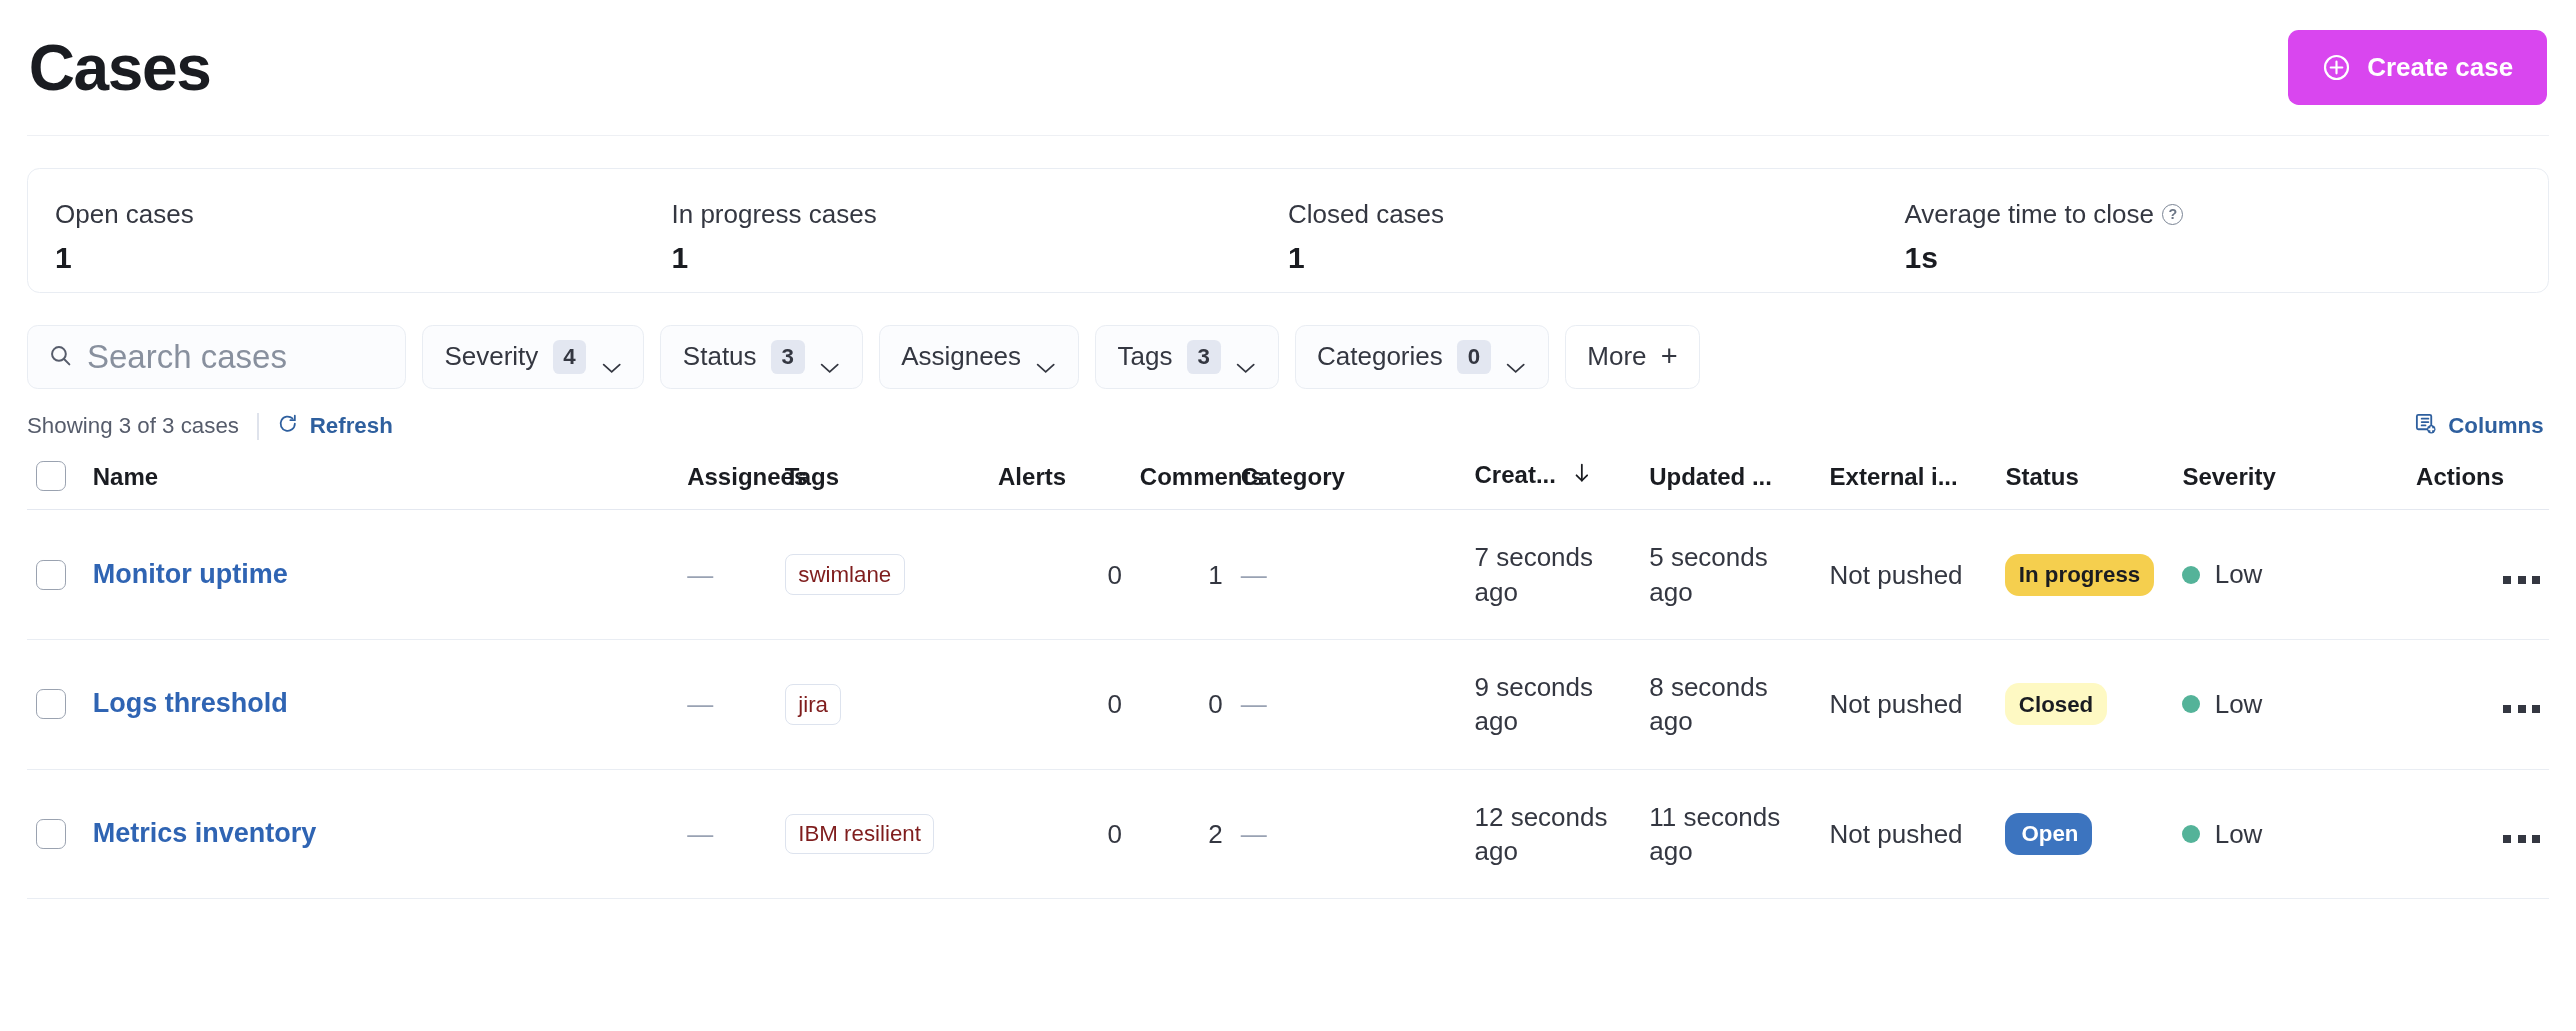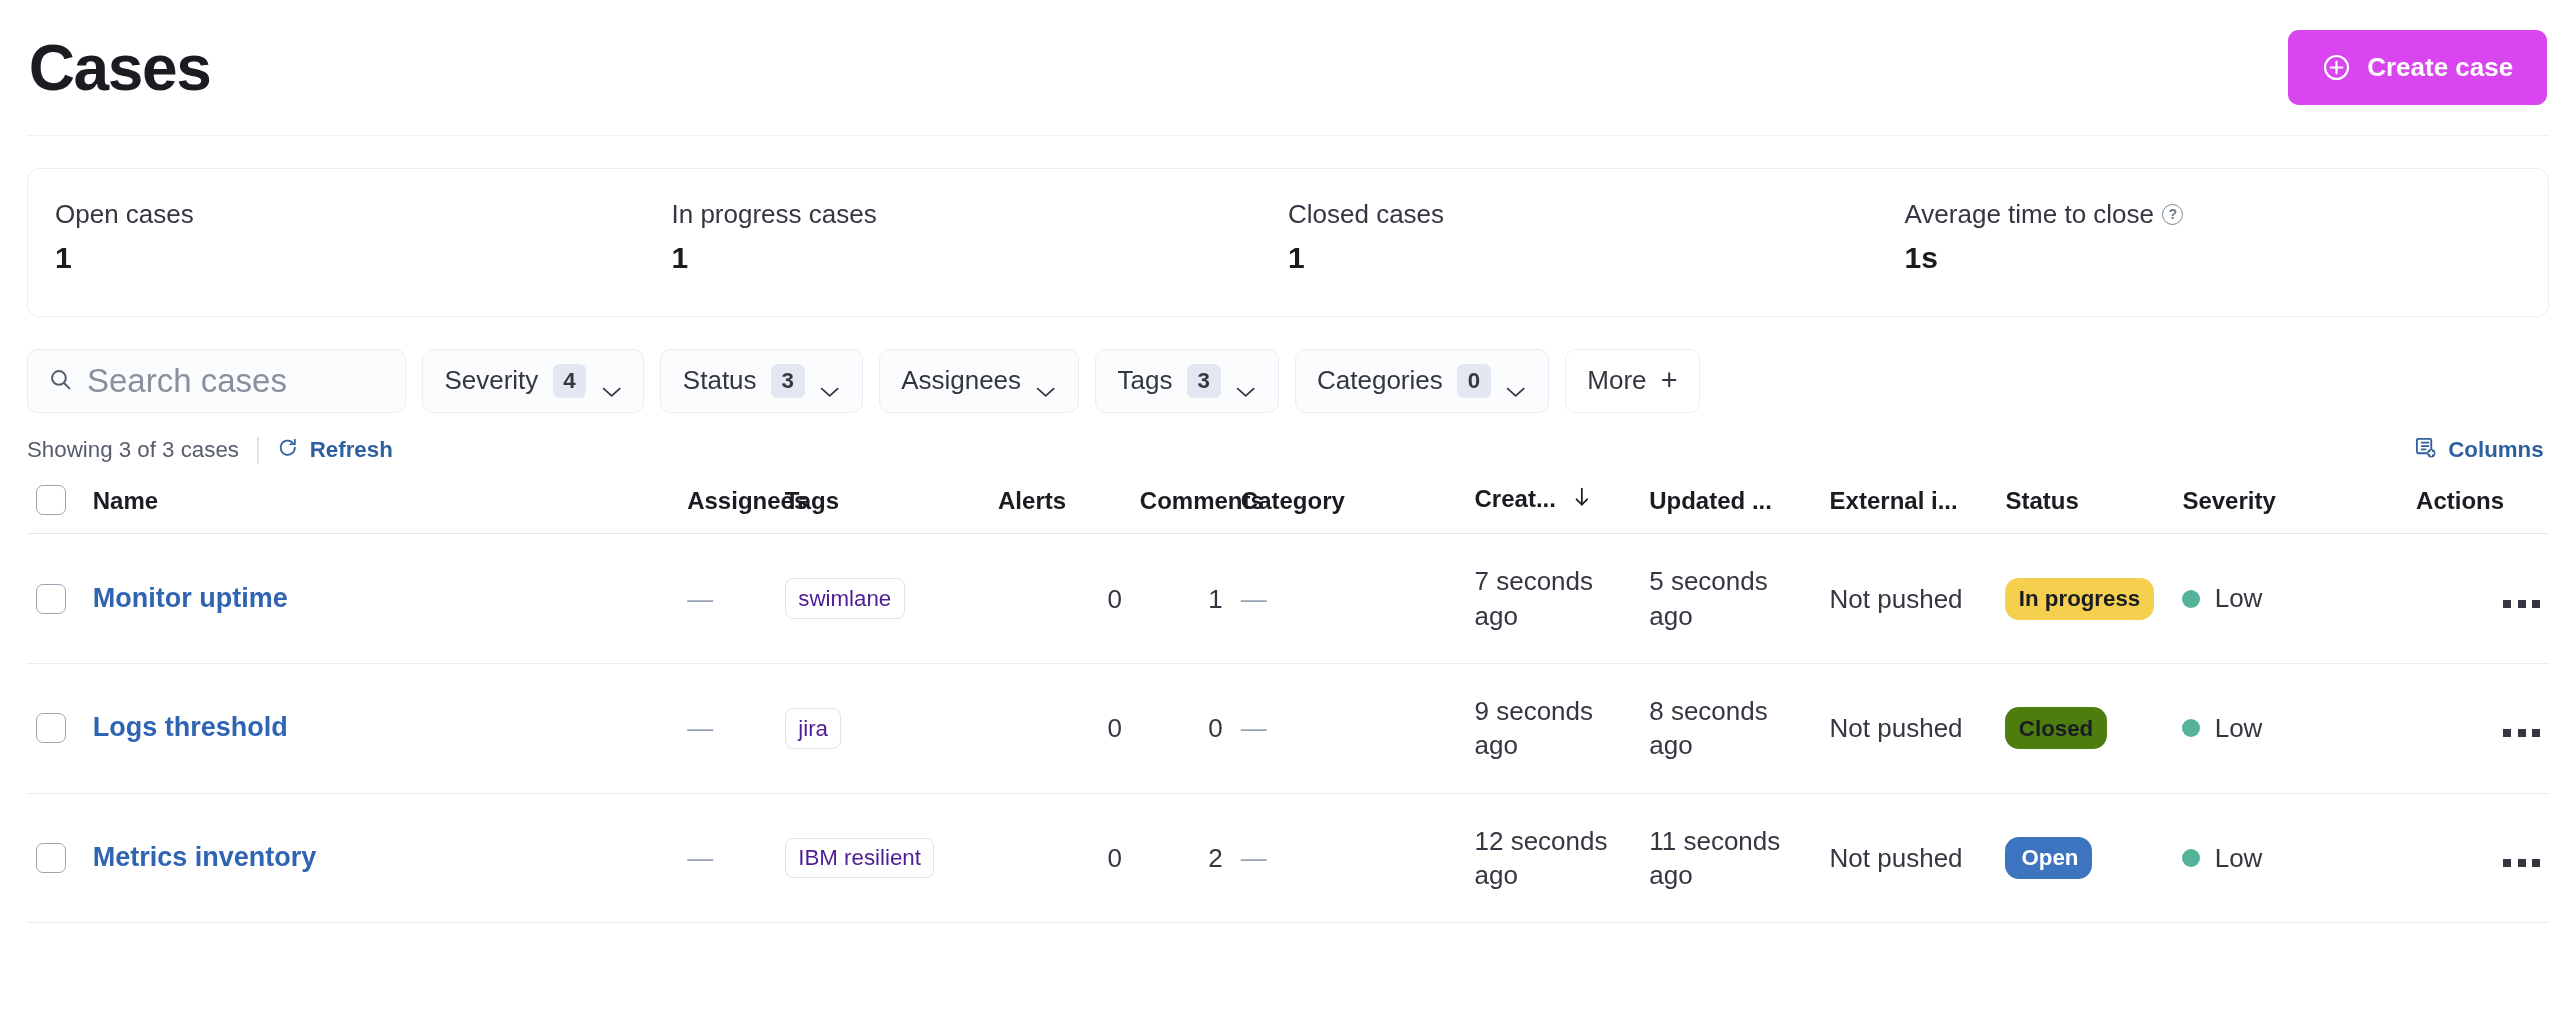--- a/index.html
+++ b/index.html
@@ -31,21 +31,21 @@
   }
   .btn-settings { background: #d3e1f5; color: #255a9e; }
   .btn-create   { background: #d946ef; color: #ffffff; }
   .btn svg { display: block; }
 
   
   .stats-panel {
     margin-top: 32px;
     border: 1.8px solid #e9edf3; border-radius: 12.5px;
     display: flex; align-items: stretch;
-    padding: 30px 27px 40px 27px;
+    padding: 30px 27px 16px 27px;
   }
   .stat { flex: 1 1 0; min-width: 0; }
   .stat-label {
     font-size: 26px; color: #343741; line-height: 1.2;
     display: flex; align-items: center; gap: 8px;
   }
   .stat-value {
     font-size: 30px; font-weight: 700; color: #1a1c21;
     margin-top: 9.8px; line-height: 1.2;
   }
@@ -131,21 +131,21 @@
   .col-actions { width: 125px; }
 
   .cbox {
     width: 30px; height: 30px; border: 1.8px solid #9aa2b0; border-radius: 7.1px;
     background: #ffffff; cursor: pointer; display: block;
   }
   .case-link { color: #2f64b3; font-size: 27px; font-weight: 700; cursor: pointer; text-decoration: none; }
   .dash { color: #99a2b3; font-size: 26px; }
   .tag-chip {
     display: inline-block; border: 1.8px solid #dde3ee; border-radius: 8px;
-    background: #ffffff; font-size: 22.3px; color: #4c1d95;
+    background: #ffffff; font-size: 22.3px; color: #7f1d1d;
     padding: 4.5px 12.5px; white-space: nowrap;
   }
   .ta-right { text-align: right; }
 
   .status-badge {
     display: inline-block; border-radius: 14px;
     font-size: 22.3px; font-weight: 700; padding: 6.3px 13.4px; white-space: nowrap;
   }
   .sev-wrap { display: inline-flex; align-items: center; gap: 14.3px; }
   .sev-dot { width: 18px; height: 18px; border-radius: 50%; display: inline-block; }
@@ -362,21 +362,21 @@
         <td><a class="case-link">Logs threshold</a></td>
         <td><span class="dash">—</span></td>
         <td><span class="tag-chip">jira</span></td>
         <td class="ta-right">0</td>
         <td class="ta-right">0</td>
         <td><span class="dash">—</span></td>
         <td>9 seconds ago</td>
         <td>8 seconds ago</td>
         <td>Not pushed</td>
         <td>
-          <span class="status-badge" style="background: #4d7c0f; color: rgb(26, 28, 33);">Closed</span>
+          <span class="status-badge" style="background: #fef9c3; color: rgb(26, 28, 33);">Closed</span>
         </td>
         <td>
           <span class="sev-wrap">
             <span class="sev-dot" style="background: rgb(84, 179, 153);"></span>
             <span>Low</span>
           </span>
         </td>
         <td class="ta-right">
           <span class="actions-dots">
               <i></i>

